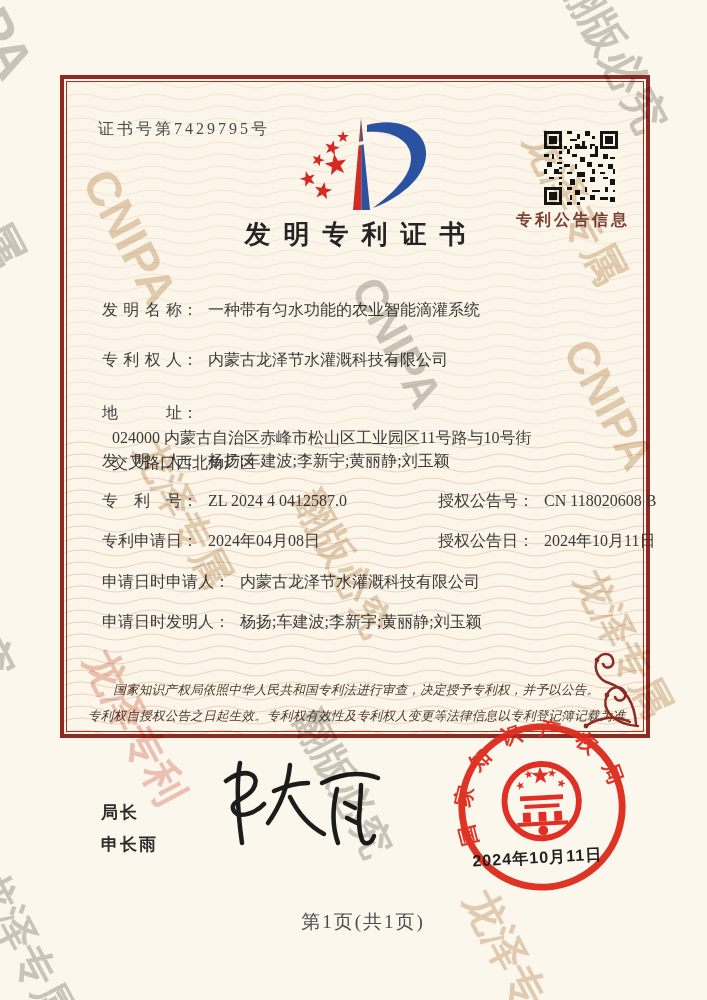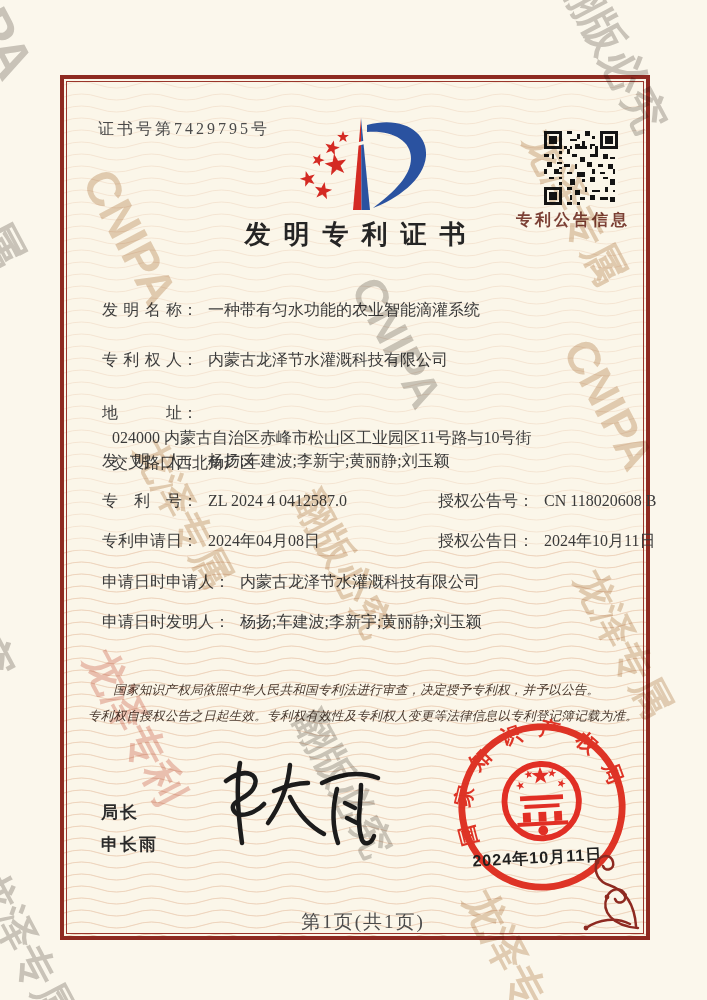--- a/index.html
+++ b/index.html
@@ -1,20 +1,20 @@
 <!DOCTYPE html>
 <html><head>
 <meta charset="utf-8">
 <style>
   html,body{margin:0;padding:0;}
   body{font-family:"Liberation Serif","DejaVu Serif",serif;}
   #page{position:relative;width:707px;height:1000px;background:#fbf7ec;overflow:hidden;}
 
   
-  #cert{position:absolute;left:60px;top:75px;width:590px;height:865px;box-sizing:border-box;
+  #cert{position:absolute;left:60px;top:75px;width:590px;height:663px;box-sizing:border-box;
         border:4px solid #8e2a21;background:#fbf6e9;}
   #cert-inner-line{position:absolute;inset:2px;border:1px solid #9a352b;pointer-events:none;}
   #wave-bg{position:absolute;inset:0;width:100%;height:100%;pointer-events:none;}
 
   .abs{position:absolute;}
   #cert-no{left:34px;top:40px;font-size:16px;color:#4a4a4a;letter-spacing:3px;}
   #title{left:0;top:138px;width:100%;text-align:center;font-size:26px;font-weight:700;
          letter-spacing:13px;color:#252525;text-indent:13px;}
   #qr-caption{left:452px;top:131px;width:130px;text-align:left;font-size:16px;
               color:#7c4035;letter-spacing:3px;font-weight:600;}

